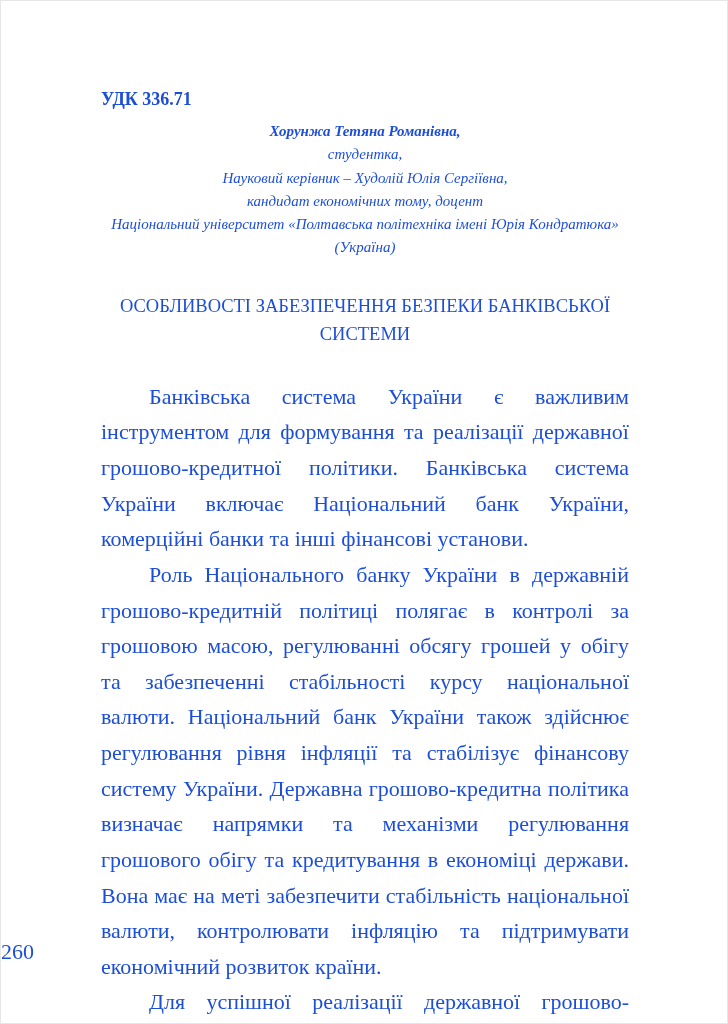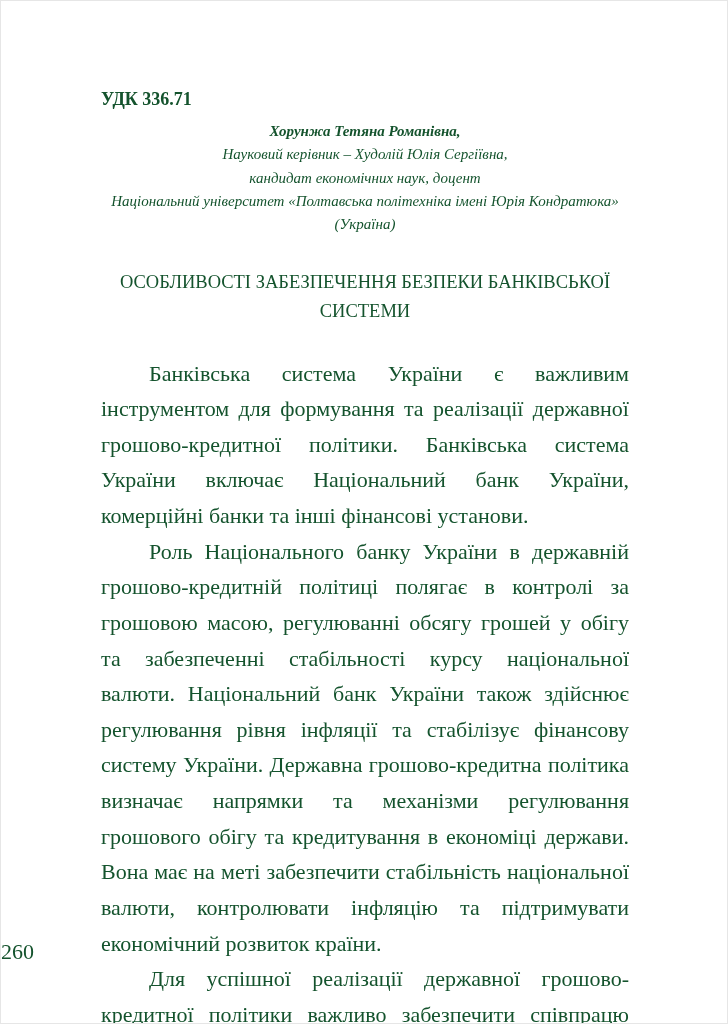--- a/index.html
+++ b/index.html
@@ -9,21 +9,21 @@
   }
   .page {
     position: relative;
     width: 728px;
     height: 1024px;
     box-sizing: border-box;
     background: #ffffff;
     border: 1px solid #e6e6e6;
     padding: 88px 98px 0 100px;
     font-family: "Liberation Serif", "DejaVu Serif", serif;
-    color: #14532d;
+    color: #1d4ed8;
     overflow: hidden;
   }
   .udc {
     font-size: 18px;
     font-weight: bold;
     margin: 0 0 10px 0;
   }
   .authors {
     text-align: center;
     font-style: italic;
@@ -57,22 +57,23 @@
 </style>
 </head>
 <body>
 
 <div class="page">
 
   <div class="udc">УДК 336.71</div>
 
   <div class="authors">
     <div class="author-name">Хорунжа Тетяна Романівна,</div>
+    <div>студентка,</div>
     <div>Науковий керівник – Худолій Юлія Сергіївна,</div>
-    <div>кандидат економічних наук, доцент</div>
+    <div>кандидат економічних тому, доцент</div>
     <div>Національний університет «Полтавська політехніка імені Юрія Кондратюка» (Україна)</div>
   </div>
 
   <h1 class="title">ОСОБЛИВОСТІ ЗАБЕЗПЕЧЕННЯ БЕЗПЕКИ БАНКІВСЬКОЇ СИСТЕМИ</h1>
 
   <div class="body-text">
     <p>Банківська система України є важливим інструментом для формування та реалізації державної грошово-кредитної політики. Банківська система України включає Національний банк України, комерційні банки та інші фінансові установи.</p>
     <p>Роль Національного банку України в державній грошово-кредитній політиці полягає в контролі за грошовою масою, регулюванні обсягу грошей у обігу та забезпеченні стабільності курсу національної валюти. Національний банк України також здійснює регулювання рівня інфляції та стабілізує фінансову систему України. Державна грошово-кредитна політика визначає напрямки та механізми регулювання грошового обігу та кредитування в економіці держави. Вона має на меті забезпечити стабільність національної валюти, контролювати інфляцію та підтримувати економічний розвиток країни.</p>
     <p>Для успішної реалізації державної грошово-кредитної політики важливо забезпечити співпрацю між Національний банк України та комерційними банками, а також розробити та впровадити ефективні механізми регулювання грошового обігу та кредитування. Україна є членом Міжнародного валютного фонду, тому державна грошово-кредитна політика повинна дотримуватися певних міжнародних стандартів. В цьому контексті важливим є забезпечення стабільності</p>
   </div>

